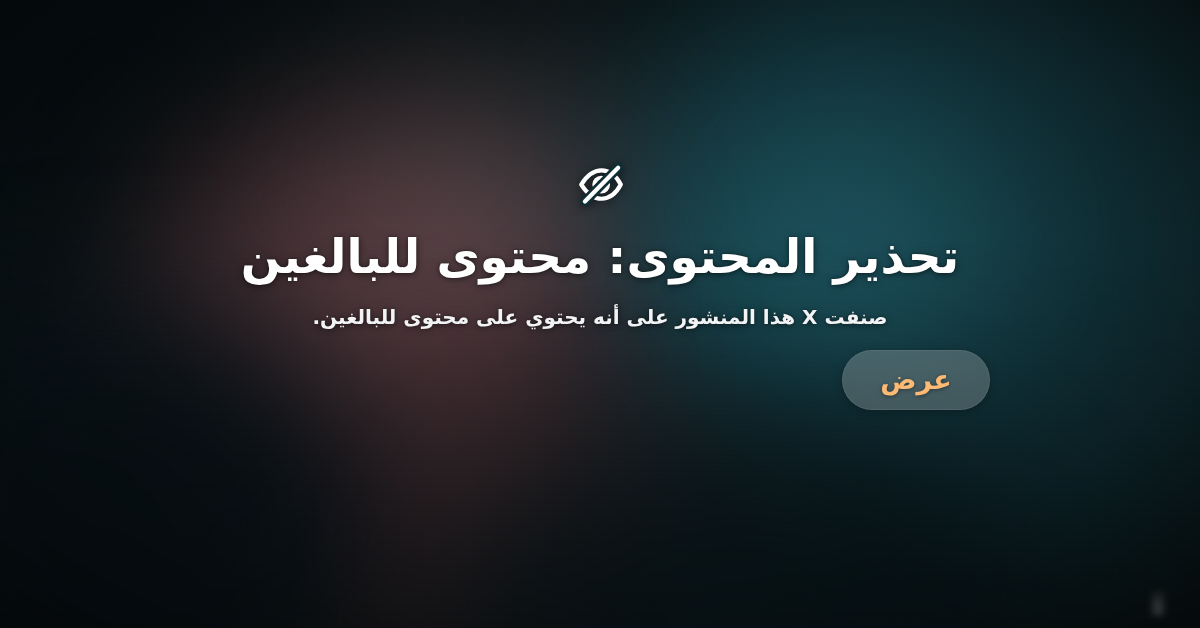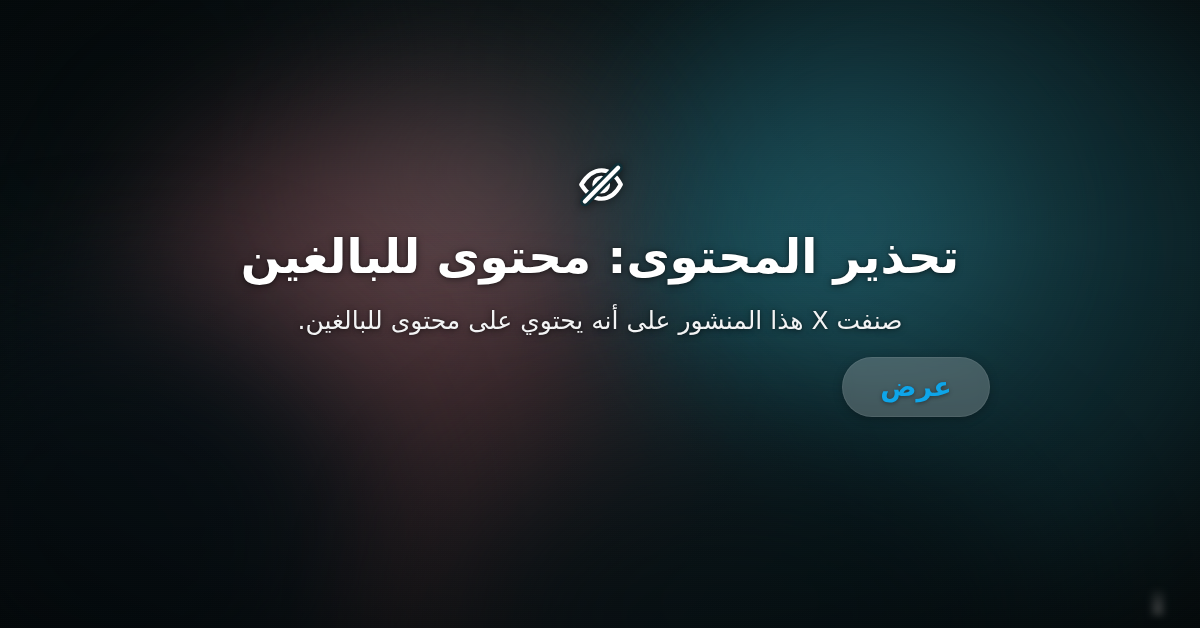--- a/index.html
+++ b/index.html
@@ -176,22 +176,22 @@
     font-weight: 700;
     line-height: 1.28;
     letter-spacing: 0.1px;
     text-shadow: 0 1px 7px rgba(0,0,0,0.55), 0 0 2px rgba(0,0,0,0.35);
     direction: rtl;
     margin: 0;
   }
 
   .subtitle {
     color: #f2f3f4;
-    font-size: 25px;
-    font-weight: 400;
+    font-size: 20px;
+    font-weight: 700;
     line-height: 1.42;
     margin: 16px 0 0 0;
     direction: rtl;
     text-shadow: 0 1px 6px rgba(0,0,0,0.55), 0 0 2px rgba(0,0,0,0.30);
   }
 
   .btn-row {
     width: 780px;
     margin-top: 18px;
     display: flex;
@@ -202,21 +202,21 @@
   .view-button {
     appearance: none;
     border: 0;
     outline: none;
     cursor: pointer;
     min-width: 148px;
     height: 60px;
     padding: 0 30px;
     border-radius: 34px;
     background: rgba(255,255,255,0.22);
-    color: #0ea5e9;
+    color: #fdba74;
     font-family: inherit;
     font-size: 27px;
     font-weight: 700;
     line-height: 60px;
     text-align: center;
     direction: rtl;
     backdrop-filter: blur(6px);
     -webkit-backdrop-filter: blur(6px);
     box-shadow: inset 0 0 0 1px rgba(255,255,255,0.07),
                 0 2px 10px rgba(0,0,0,0.25);

